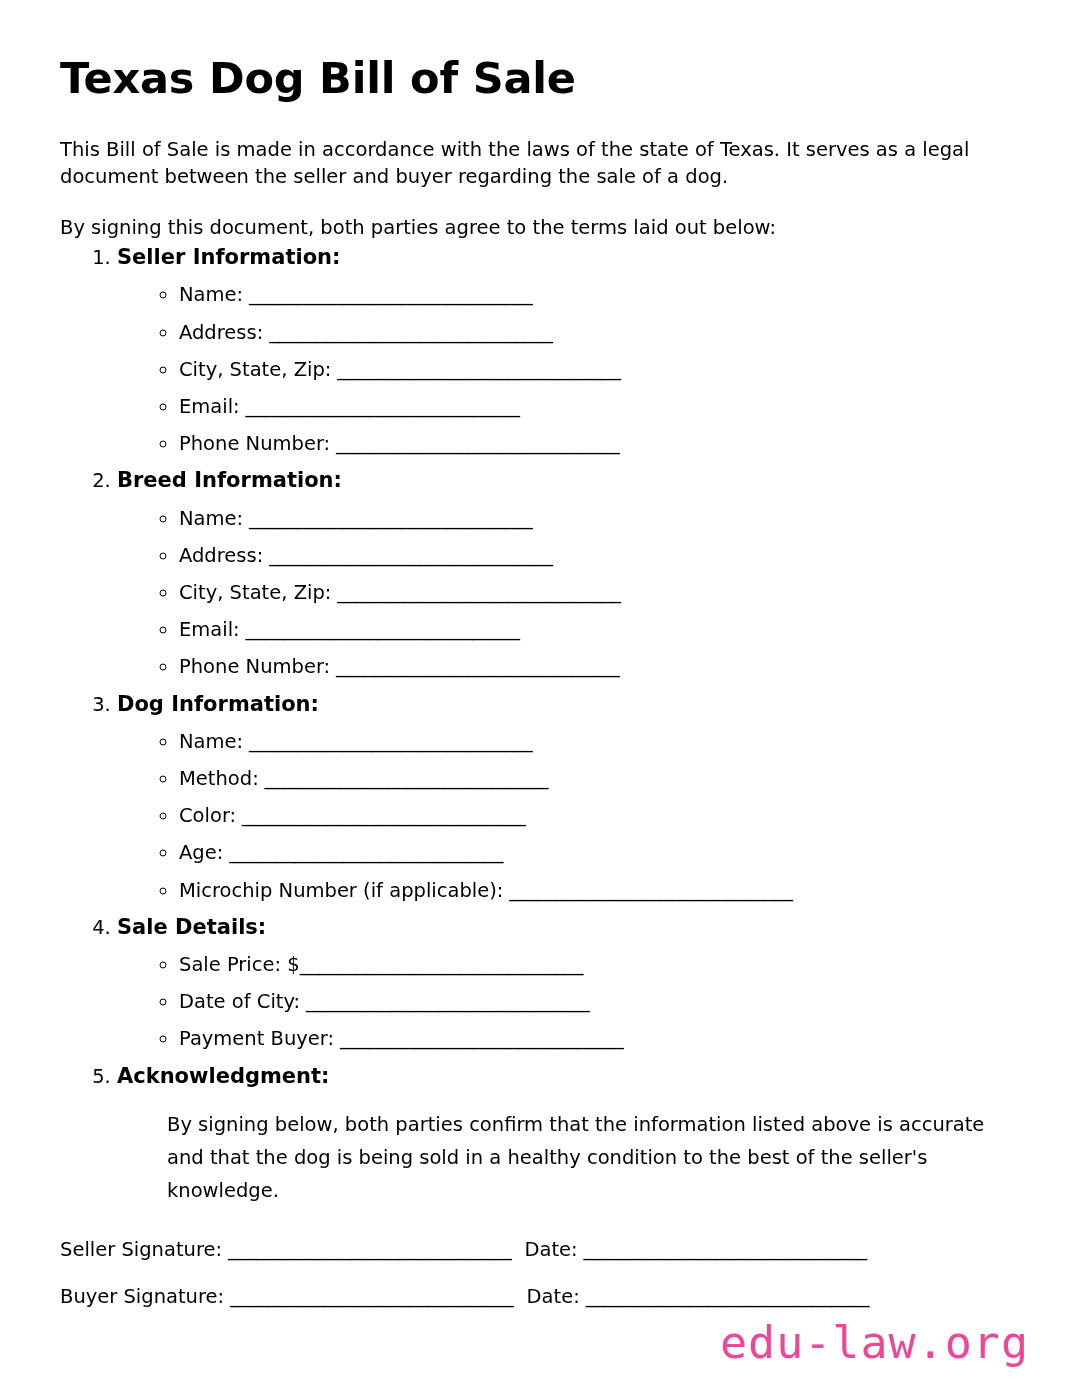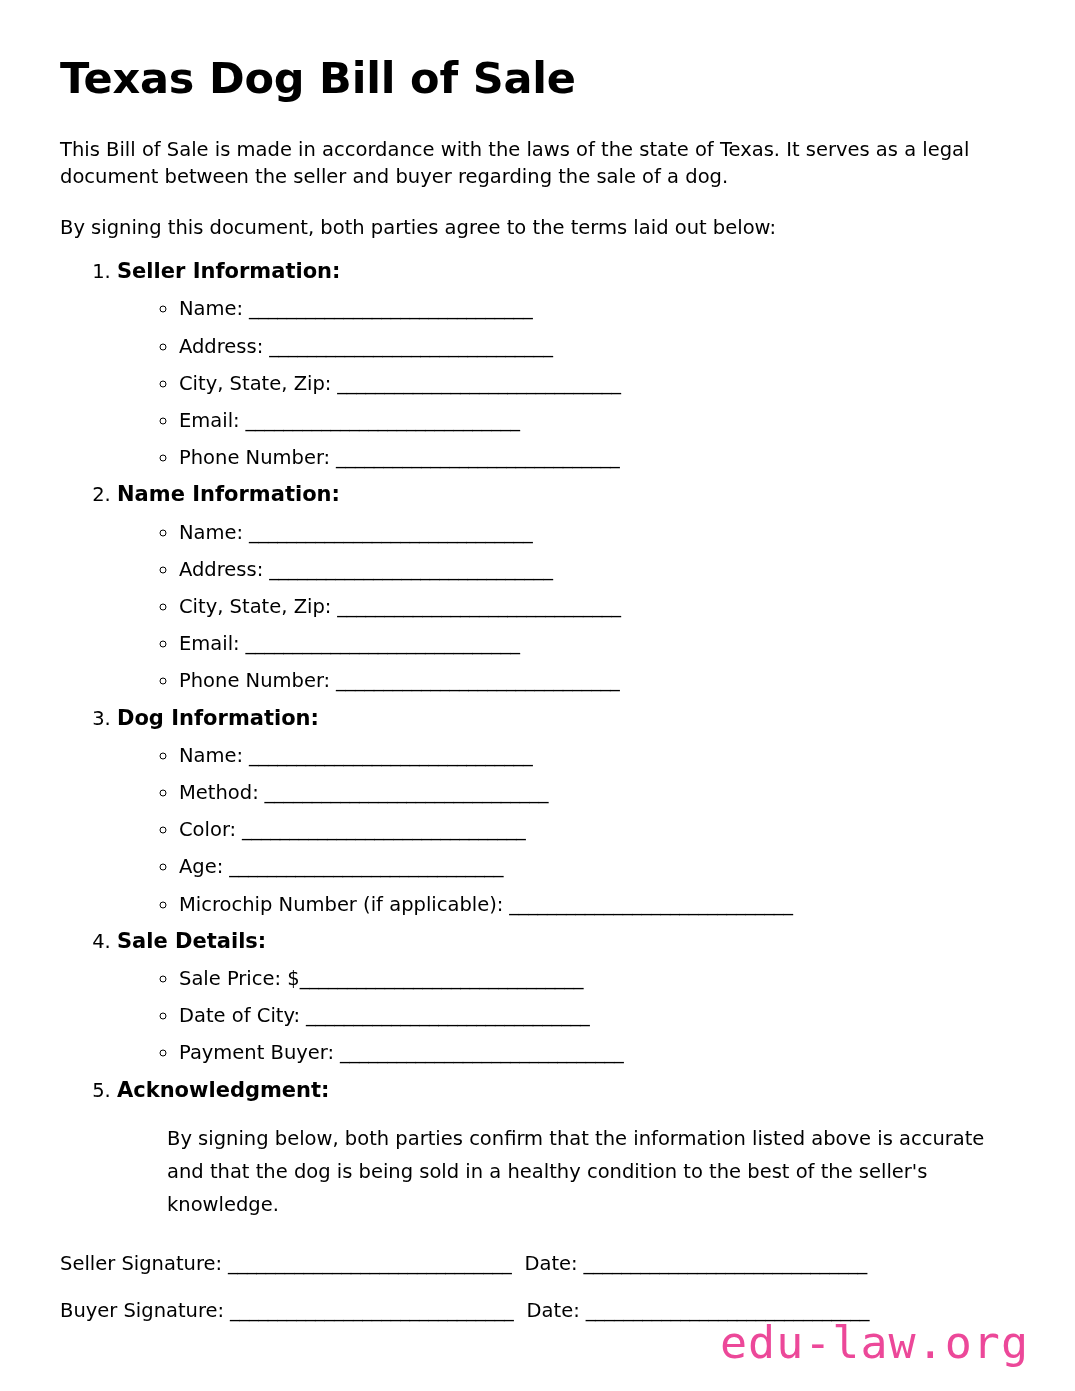--- a/index.html
+++ b/index.html
@@ -44,21 +44,21 @@
   }
 
   .intro-para {
     font-size: 19.5px;
     line-height: 27px;
     margin: 0 0 24px 0;
     max-width: 935px;
   }
 
   .intro-para.second {
-    margin-bottom: 18px;
+    margin-bottom: 4px;
   }
 
   ol.main-list {
     margin: 0;
     padding: 0 0 0 57px;
     list-style-position: outside;
     list-style-type: decimal;
     font-size: 19.5px;
   }
 
@@ -149,21 +149,21 @@
         <ul class="sub-list">
           <li><span>Name:</span><span class="fill"> ______________________________</span></li>
           <li><span>Address:</span><span class="fill"> ______________________________</span></li>
           <li><span>City, State, Zip:</span><span class="fill"> ______________________________</span></li>
           <li><span>Email:</span><span class="fill"> _____________________________</span></li>
           <li><span>Phone Number:</span><span class="fill"> ______________________________</span></li>
         </ul>
       </li>
 
       <li>
-        <span class="sec-label">Name Information:</span>
+        <span class="sec-label">Breed Information:</span>
         <ul class="sub-list">
           <li><span>Name:</span><span class="fill"> ______________________________</span></li>
           <li><span>Address:</span><span class="fill"> ______________________________</span></li>
           <li><span>City, State, Zip:</span><span class="fill"> ______________________________</span></li>
           <li><span>Email:</span><span class="fill"> _____________________________</span></li>
           <li><span>Phone Number:</span><span class="fill"> ______________________________</span></li>
         </ul>
       </li>
 
       <li>

